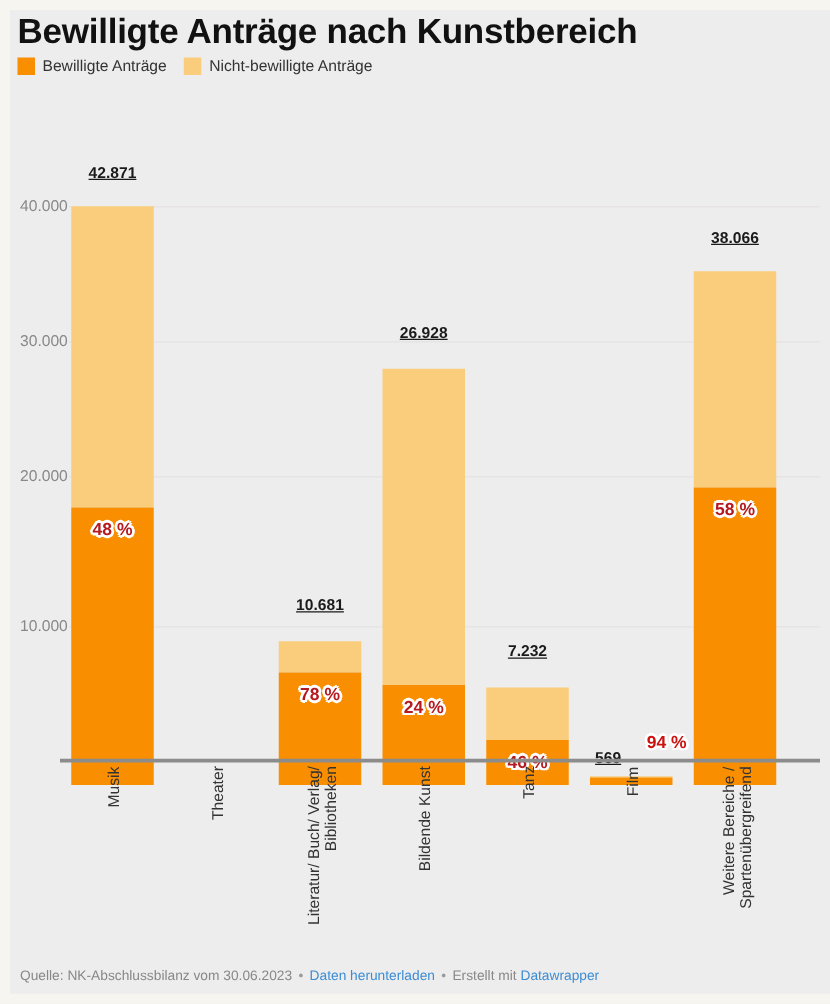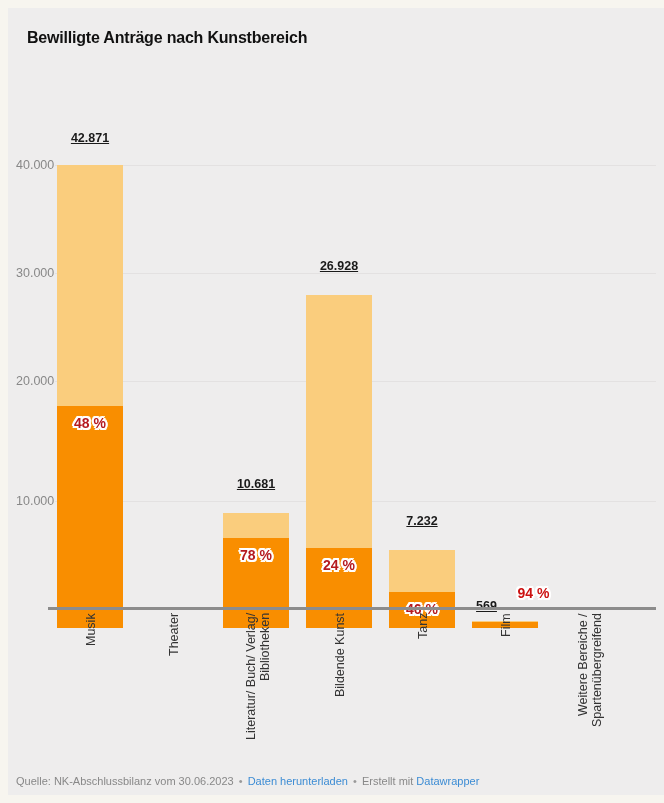--- a/index.html
+++ b/index.html
@@ -27,25 +27,25 @@
     height: 787px;
     background: #EEEDED;
   }
   .header {
     position: absolute;
     left: 6px;
     top: 4px;
     width: 640px;
   }
   .chart-title {
-    font-size: 16px;
+    font-size: 28px;
     font-weight: bold;
     color: #111111;
     letter-spacing: -0.2px;
-    margin: 13px;
+    margin: 0;
     padding: 0;
     line-height: 26px;
     white-space: nowrap;
   }
   .legend {
     display: flex;
     align-items: center;
     margin-top: 8px;
     gap: 0px;
   }
@@ -175,20 +175,30 @@
   .dot { color: #999; padding: 0 2px; }
 </style>
 </head>
 <body>
 
 <div class="page">
   <div class="panel">
 
     <div class="header">
       <div class="chart-title">Bewilligte Anträge nach Kunstbereich</div>
+      <div class="legend">
+        <div class="legend-item">
+          <span class="legend-swatch" style="background:#F98E00"></span>
+          <span class="legend-label">Bewilligte Anträge</span>
+        </div>
+        <div class="legend-item">
+          <span class="legend-swatch" style="background:#FACD7D"></span>
+          <span class="legend-label">Nicht-bewilligte Anträge</span>
+        </div>
+      </div>
     </div>
 
     <div class="plot">
 
       <div class="gridline" style="top:77px;"></div>
       <div class="gridline" style="top:185px;"></div>
       <div class="gridline" style="top:293px;"></div>
       <div class="gridline" style="top:413px;"></div>
 
       <div class="ytick-label" style="top:77px;">40.000</div>
@@ -235,20 +245,28 @@
 
       <div class="bar-group" style="left:464px; width:66px; height:521px;">
         <div class="total-label" style="bottom:15px; left:22%;">569</div>
         <div class="bar-stack" style="height:7px;">
           <div class="seg seg-rejected" style="bottom:6px; height:1px;"></div>
           <div class="seg seg-approved" style="height:6px;"></div>
         </div>
         <div class="pct-label pct-outside" style="bottom:27px; left:93%;margin-top:12px;">94 %</div>
       </div>
 
+      <div class="bar-group" style="left:547px; width:66px; height:521px;">
+        <div class="total-label" style="bottom:431px;">38.066</div>
+        <div class="bar-stack" style="height:411px;">
+          <div class="seg seg-rejected" style="bottom:238px; height:173px;"></div>
+          <div class="seg seg-approved" style="height:238px;"></div>
+        </div>
+        <div class="pct-label" style="bottom:213px;">58 %</div>
+      </div>
 
       <div class="baseline" style="bottom:18px;"></div>
 
       <div class="xlabel" style="left:76px;  top:525px; height:150px;">Musik</div>
       <div class="xlabel" style="left:159px; top:525px; height:150px;">Theater</div>
       <div class="xlabel" style="left:236px; top:525px; height:150px;">Literatur/ Buch/ Verlag/
 Bibliotheken</div>
       <div class="xlabel" style="left:325px; top:525px; height:150px;">Bildende Kunst</div>
       <div class="xlabel" style="left:408px; top:525px; height:150px;">Tanz</div>
       <div class="xlabel" style="left:491px; top:525px; height:150px;">Film</div>

